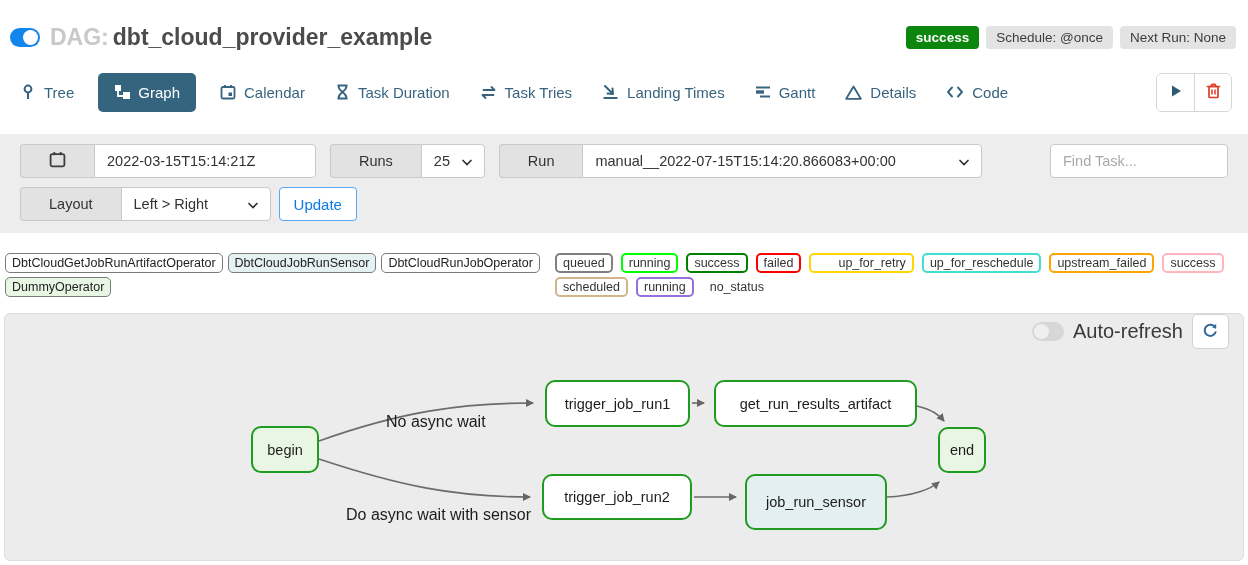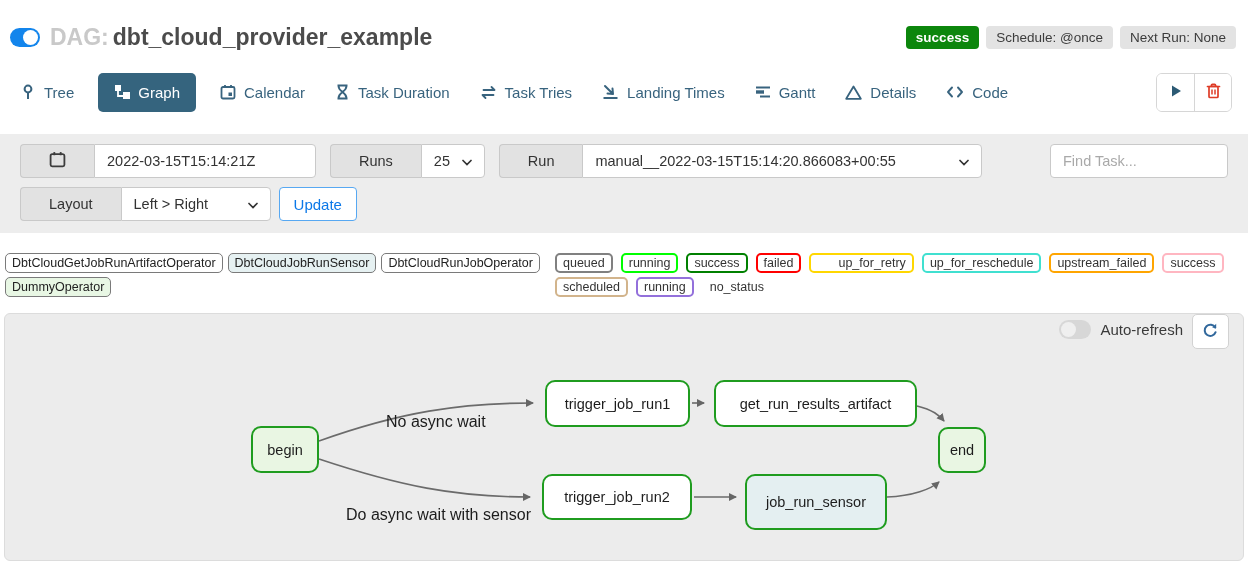--- a/index.html
+++ b/index.html
@@ -60,21 +60,21 @@
   .op-badge { border:1px solid #7a7a7a; border-radius:5px; padding:2px 6px; font-size:12.5px; color:#222; white-space:nowrap; }
   .state-badge { border:2px solid; border-radius:5px; padding:1px 6px; font-size:12.5px; color:#333; white-space:nowrap; }
   .state-badge.no-status { border-color:transparent; }
 
   
   .graph-panel { position:relative; margin:16px 4px 0; height:248px; background:#ececec;
     border:1px solid #dcdcdc; border-radius:6px; }
   .auto-refresh { position:absolute; top:6px; right:60px; display:flex; align-items:center; gap:9px; }
   .ar-toggle { width:32px; height:19px; background:#d7d7d7; }
   .ar-toggle .knob { width:15px; height:15px; left:2px; background:#efefef; }
-  .ar-label { font-size:15px; color:#3a3a3a; }
+  .ar-label { font-size:20px; color:#3a3a3a; }
   .refresh-btn { position:absolute; top:0px; right:14px; width:37px; height:35px; background:#fff;
     border:1px solid #d2d2d2; border-radius:5px; cursor:pointer; display:flex; align-items:center; justify-content:center; }
   .edges { position:absolute; left:0; top:0; pointer-events:none; }
   .node { position:absolute; border:2.5px solid; border-radius:10px; display:flex; align-items:center;
     justify-content:center; font-size:14.5px; color:#1d1d1d; cursor:pointer; white-space:nowrap; }
   .edge-label { position:absolute; font-size:16px; color:#1c1c1c; white-space:nowrap; }
 </style>
 </head>
 <body>
 
@@ -206,21 +206,21 @@
       <div class="fselect runs-select">
         <span>25</span>
         <span class="chev"><svg width="10" height="7" viewBox="0 0 10 7">
               <path d="M1 1.5l4 4 4-4" fill="none" stroke="#333" stroke-width="1.7" stroke-linecap="round"></path>
             </svg></span>
       </div>
     </div>
     <div class="igroup">
       <span class="addon">Run</span>
       <div class="fselect run-select">
-        <span>manual__2022-03-15T15:14:20.866083+00:55</span>
+        <span>manual__2022-07-15T15:14:20.866083+00:00</span>
         <span class="chev"><svg width="10" height="7" viewBox="0 0 10 7">
               <path d="M1 1.5l4 4 4-4" fill="none" stroke="#333" stroke-width="1.7" stroke-linecap="round"></path>
             </svg></span>
       </div>
     </div>
     <input class="find-task" placeholder="Find Task..." style="">
   </div>
   <div class="filter-row">
     <div class="igroup">
       <span class="addon">Layout</span>

